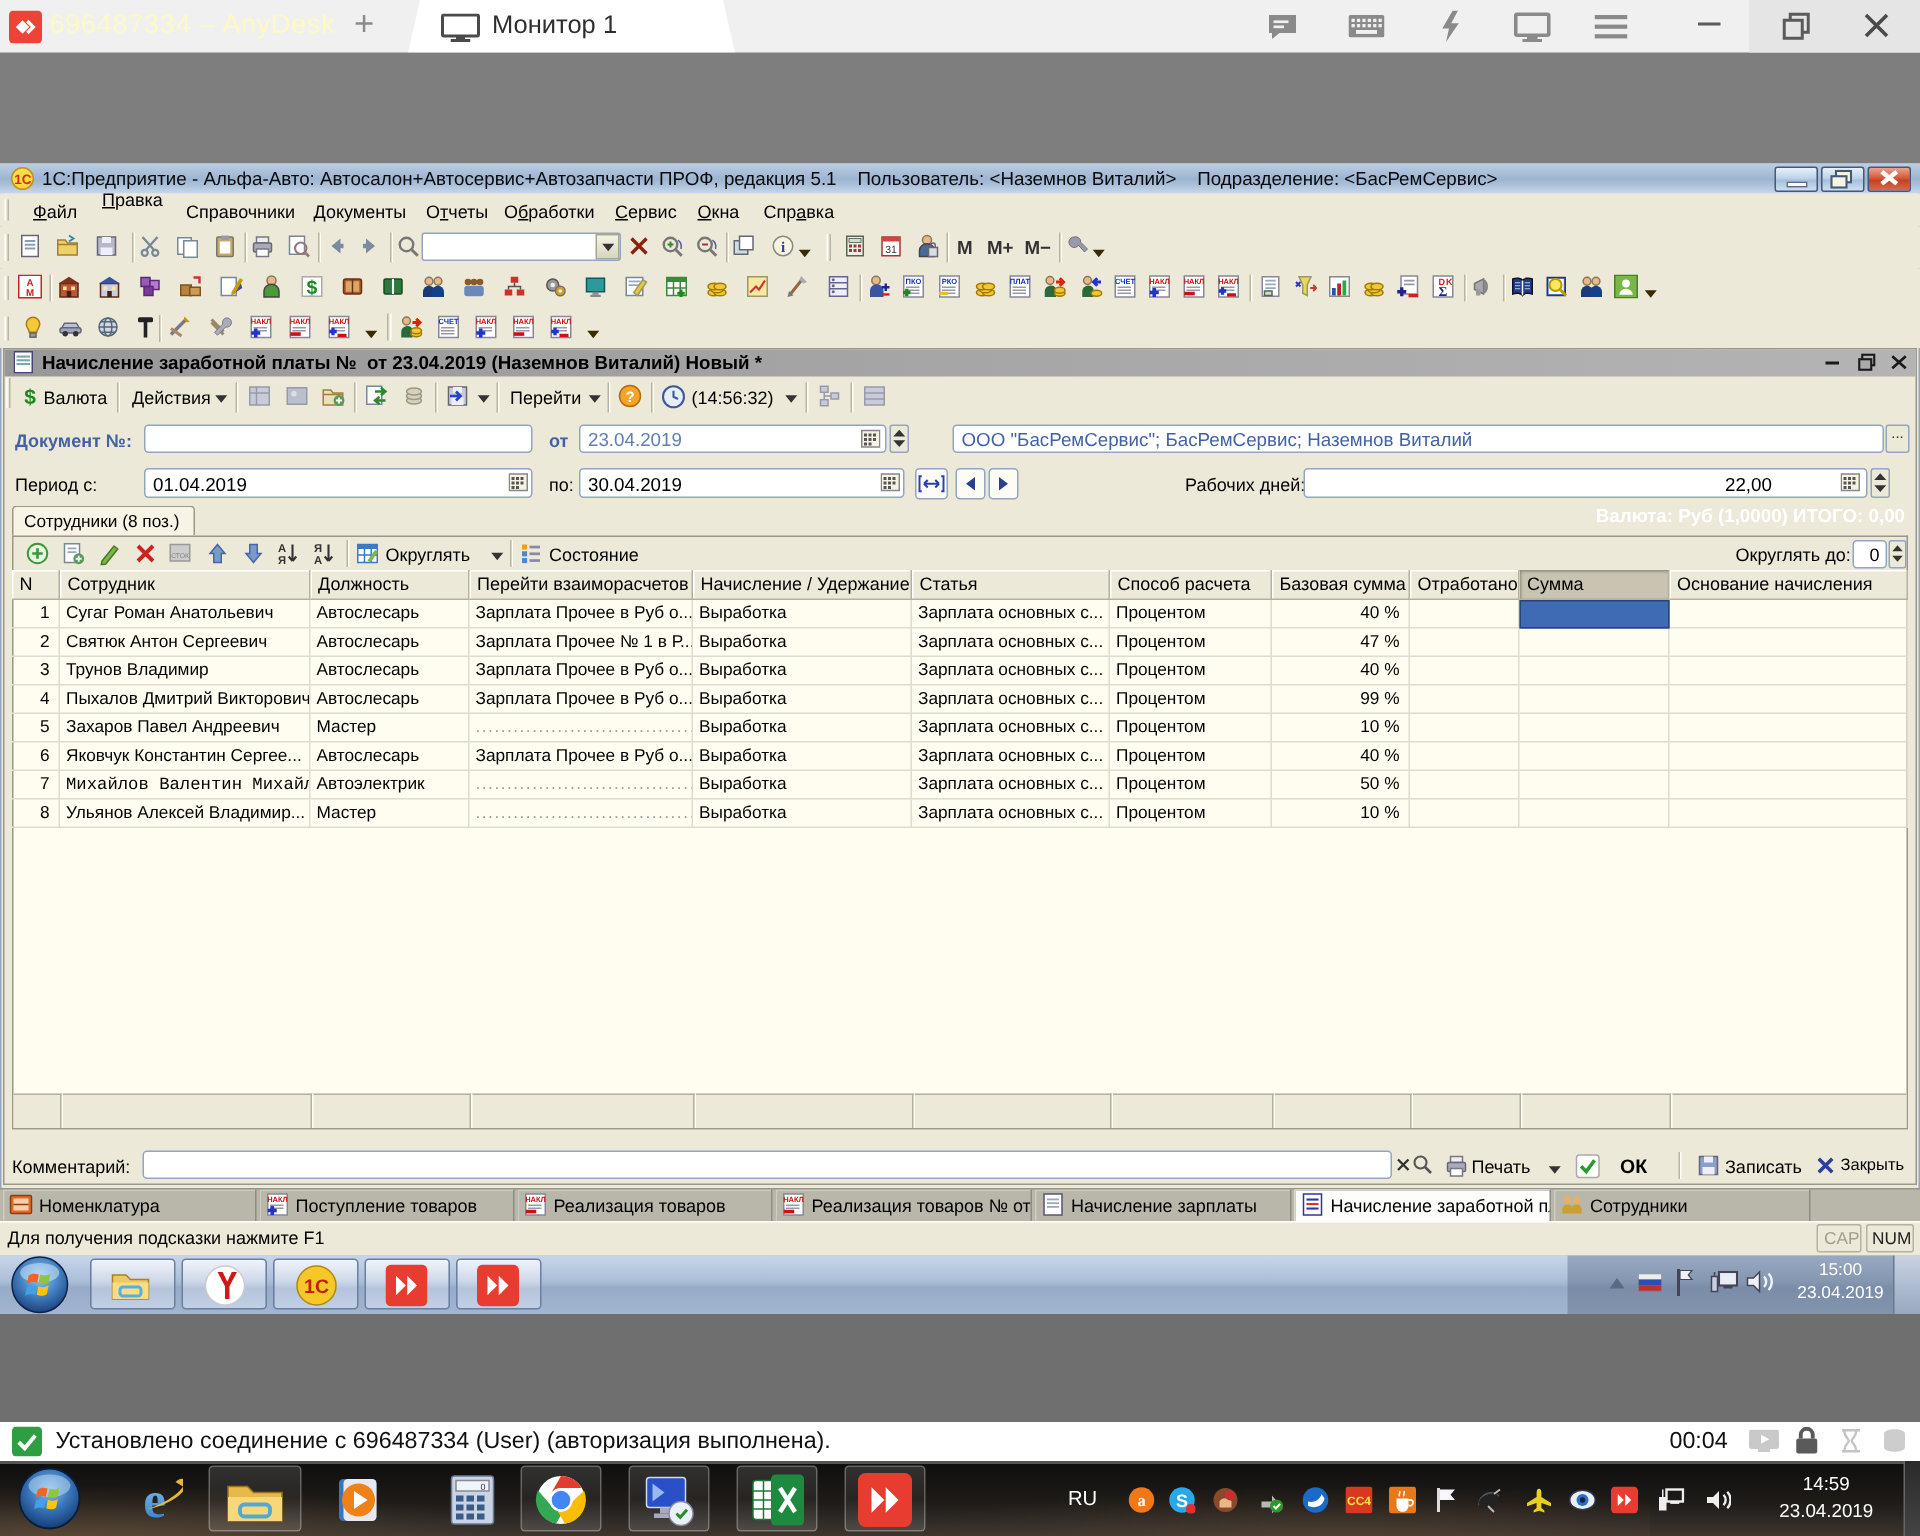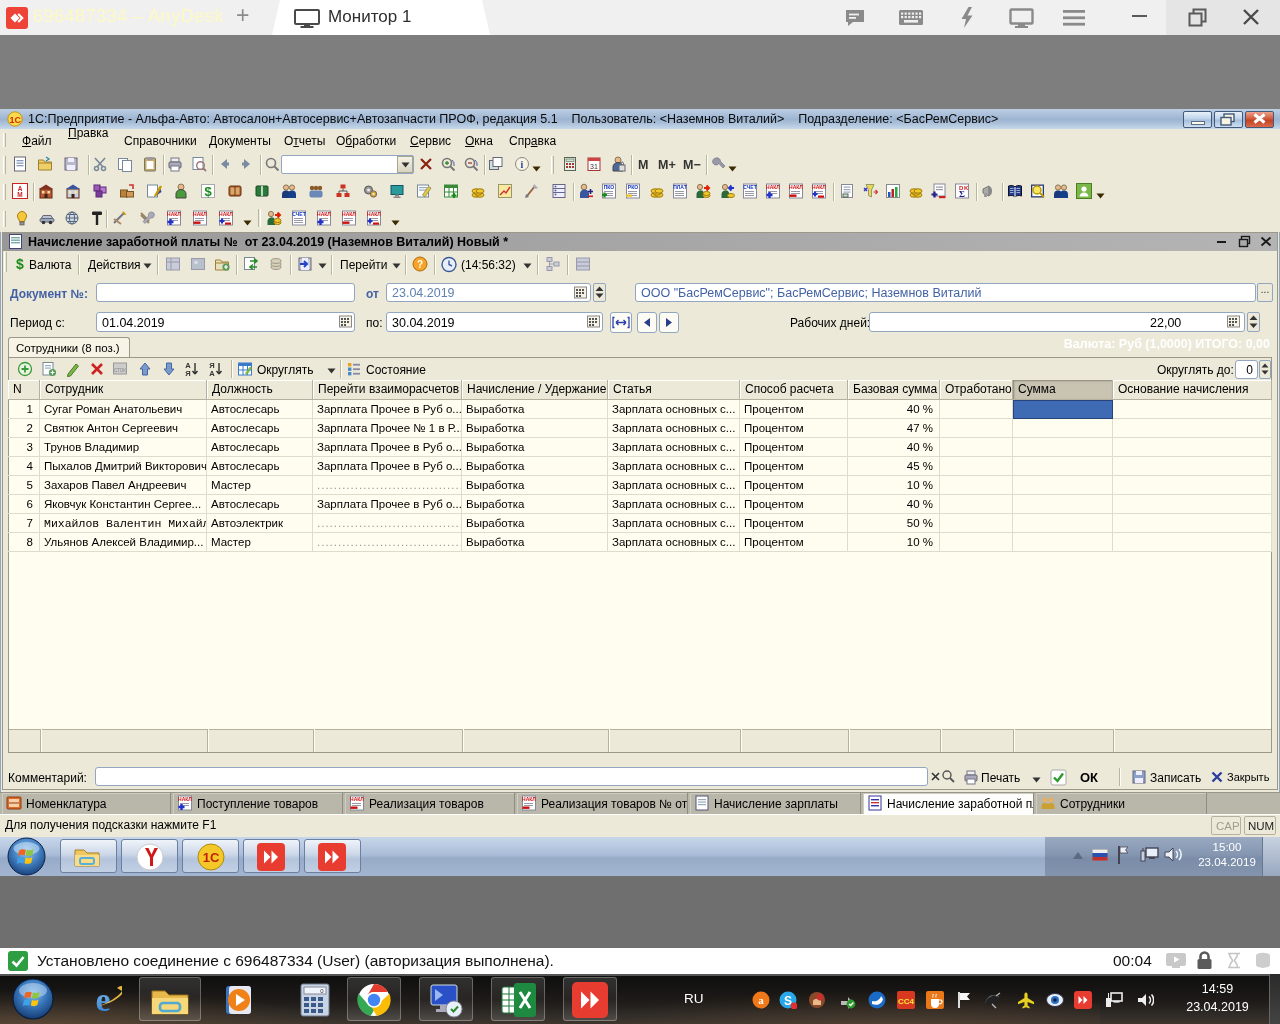--- a/index.html
+++ b/index.html
@@ -899,21 +899,21 @@
 <div class="td" style="left:940px;top:438px;width:73px;"></div>
 <div class="td" style="left:1013px;top:438px;width:100px;"></div>
 <div class="td" style="left:1113px;top:438px;width:159px;"></div>
 <div class="td num" style="left:8px;top:457px;width:32px;">4</div>
 <div class="td" style="left:40px;top:457px;width:167px;">Пыхалов Дмитрий Викторович</div>
 <div class="td" style="left:207px;top:457px;width:106px;">Автослесарь</div>
 <div class="td" style="left:313px;top:457px;width:149px;">Зарплата Прочее в Руб о...</div>
 <div class="td" style="left:462px;top:457px;width:146px;">Выработка</div>
 <div class="td" style="left:608px;top:457px;width:132px;">Зарплата основных с...</div>
 <div class="td" style="left:740px;top:457px;width:108px;">Процентом</div>
-<div class="td num" style="left:848px;top:457px;width:92px;">45 %</div>
+<div class="td num" style="left:848px;top:457px;width:92px;">99 %</div>
 <div class="td" style="left:940px;top:457px;width:73px;"></div>
 <div class="td" style="left:1013px;top:457px;width:100px;"></div>
 <div class="td" style="left:1113px;top:457px;width:159px;"></div>
 <div class="td num" style="left:8px;top:476px;width:32px;">5</div>
 <div class="td" style="left:40px;top:476px;width:167px;">Захаров Павел Андреевич</div>
 <div class="td" style="left:207px;top:476px;width:106px;">Мастер</div>
 <div class="td" style="left:313px;top:476px;width:149px;"><span style="color:#999;letter-spacing:1px">..........................................</span></div>
 <div class="td" style="left:462px;top:476px;width:146px;">Выработка</div>
 <div class="td" style="left:608px;top:476px;width:132px;">Зарплата основных с...</div>
 <div class="td" style="left:740px;top:476px;width:108px;">Процентом</div>
@@ -1237,21 +1237,21 @@
       </g>
       <rect x="14" y="2" width="22" height="34" rx="3" fill="#1e8a40"></rect>
       <path d="M20 11 l10 16 m0-16 l-10 16" stroke="#fff" stroke-width="3"></path>
     </svg>
 <div class="abs" style="left:563px;top:977px;width:54px;height:44px;background:linear-gradient(rgba(255,255,255,0.14),rgba(255,255,255,0.05) 50%,rgba(255,255,255,0.12));border:1px solid rgba(255,255,255,0.28);border-radius:3px"></div>
 <svg class="abs" style="left:572px;top:982px" width="36" height="36" viewBox="0 0 36 36">
       <rect width="36" height="36" rx="5" fill="#e83c30"></rect>
       <path d="M9 9.5 L17.5 18 L9 26.5 Z" fill="#fff"></path>
       <path d="M18.5 9.5 L27 18 L18.5 26.5 Z" fill="#fff"></path>
     </svg>
-<div class="abs" style="left:684px;top:991px;font-size:13.5px;color:#fff">RU</div>
+<div class="abs" style="left:712px;top:991px;font-size:13.5px;color:#fff">RU</div>
 <svg class="abs" style="left:752px;top:991px" width="18" height="18" viewBox="0 0 18 18">
       <circle cx="9" cy="9" r="8.5" fill="#f07818"></circle>
       <text x="9" y="13" font-size="11" font-weight="bold" fill="#fff" text-anchor="middle" font-family="Liberation Serif">a</text>
     </svg>
 <svg class="abs" style="left:779px;top:991px" width="18" height="18" viewBox="0 0 18 18">
       <circle cx="9" cy="9" r="8.5" fill="#28a8e8"></circle>
       <text x="9" y="13.5" font-size="12" font-weight="bold" fill="#fff" text-anchor="middle" font-family="Liberation Sans">S</text>
       <circle cx="15" cy="15" r="3.4" fill="#e03030"></circle>
     </svg>
 <svg class="abs" style="left:808px;top:991px" width="18" height="18" viewBox="0 0 18 18">

